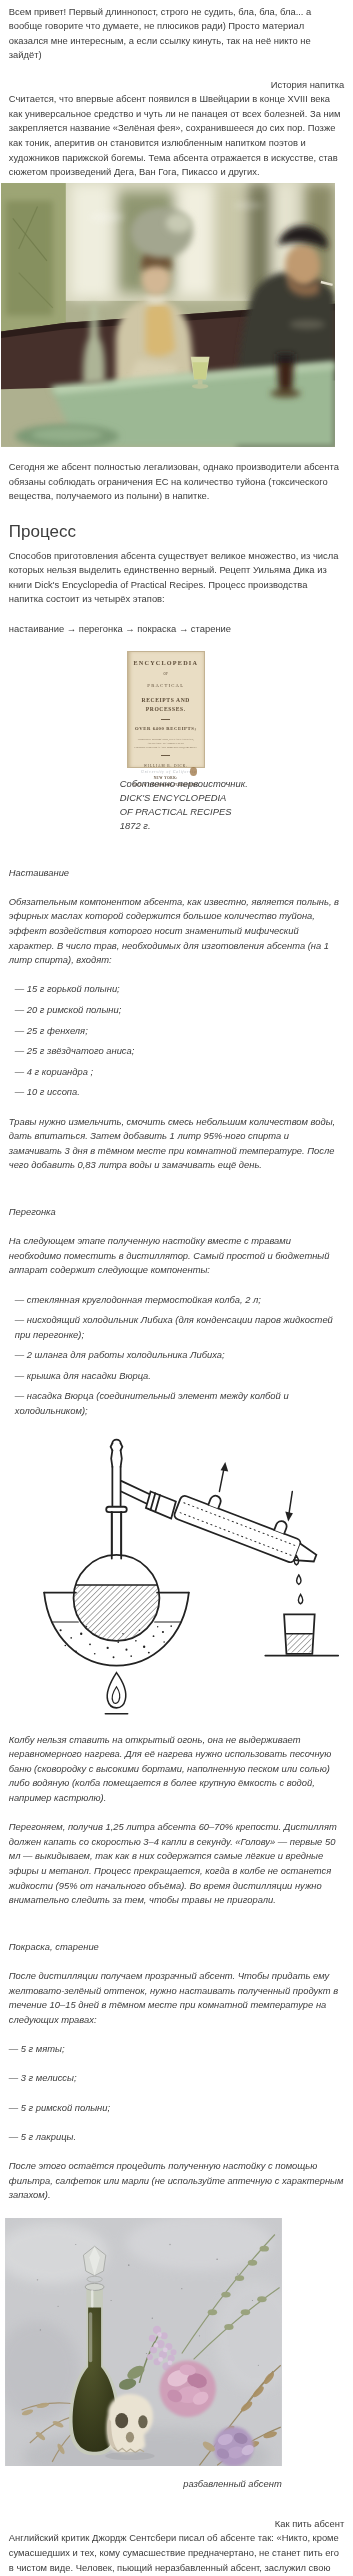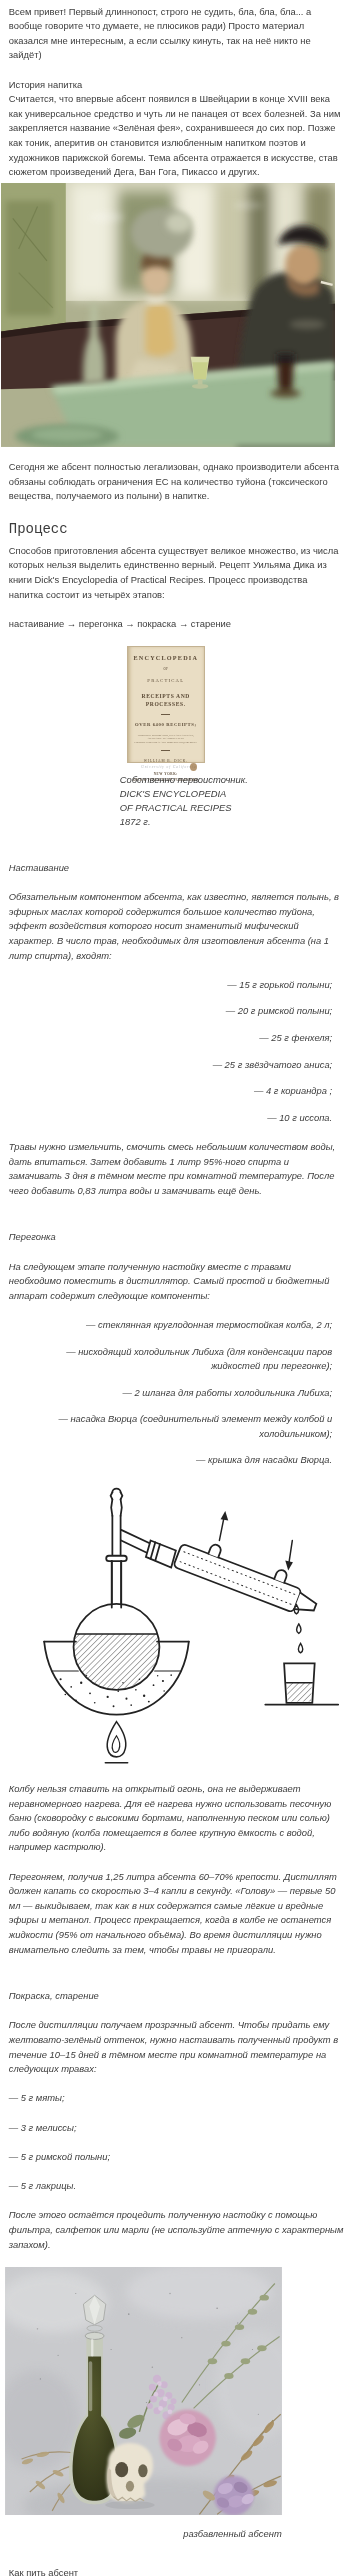--- a/index.html
+++ b/index.html
@@ -1,23 +1,23 @@
 <!DOCTYPE html>
 <html style="font-size:9.4px"><head>
 <meta charset="utf-8">
 <style>
   html,body { margin:0; padding:0; background:#ffffff; }
   body { width:353px; font-family:"Liberation Sans",sans-serif; color:#3c3c3c; }
   .post { padding:4.7px 8.8px 2.4px; font-size:9.4px; line-height:1.55; position:relative; }
   p { margin:0 0 14.7px 0; }
-  p.tight { margin:0; }
+  p.tight { margin:0;text-align:right; }
   p.mb6 { margin-bottom:3.5px; }
-  p.line { margin:12px;text-align:right; }
+  p.line { margin:6px; }
   p.spaced { margin:0 0 14.7px 0; }
-  .h-big { font-size:14px; margin:2.4px 0 3.5px; font-weight:400;font-family:Liberation Mono, monospace; }
+  .h-big { font-size:17px; margin:2.4px 0 3.5px; font-weight:400; }
   .it { font-style:italic; }
   .it-head { font-style:italic; margin:32px 0 14.7px; }
   .mt25 { margin-top:14.7px; }
   figure { margin:0; }
   .painting-fig { margin:0 0 13px -7.7px; width:334px; height:264px; }
   .book-fig { margin:1.2px 0 0 118px; width:78px; }
   .book-cover { width:78px; height:117px; background:#e9ddc4; border:0.6px solid #c3b292;
       box-shadow:inset 3.5px 0 4.7px -2.4px #b9a47e, inset -1.8px 0 3.5px -1.8px #cdbc9b;
       display:flex; flex-direction:column; align-items:center; text-align:center;
       font-family:"Liberation Serif",serif; color:#5d4c38; padding:5.9px 3.5px 3.5px; box-sizing:border-box; }
@@ -171,22 +171,22 @@
     <p class="line">— 25 г звёздчатого аниса;</p>
     <p class="line">— 4 г кориандра ;</p>
     <p class="line">— 10 г иссопа.</p>
     <p class="mt25">Травы нужно измельчить, смочить смесь небольшим количеством воды, дать впитаться. Затем добавить 1 литр 95%-ного спирта и замачивать 3 дня в тёмном месте при комнатной температуре. После чего добавить 0,83 литра воды и замачивать ещё день.</p>
 
     <p class="it-head">Перегонка</p>
     <p>На следующем этапе полученную настойку вместе с травами необходимо поместить в дистиллятор. Самый простой и бюджетный аппарат содержит следующие компоненты:</p>
     <p class="line">— стеклянная круглодонная термостойкая колба, 2 л;</p>
     <p class="line">— нисходящий холодильник Либиха (для конденсации паров жидкостей при перегонке);</p>
     <p class="line">— 2 шланга для работы холодильника Либиха;</p>
+    <p class="line">— крышка для насадки Вюрца.</p>
     <p class="line">— насадка Вюрца (соединительный элемент между колбой и холодильником);</p>
-    <p class="line">— крышка для насадки Вюрца.</p>
 
     <figure class="diagram-fig">
       <svg viewBox="0 0 520 488" width="306" height="287" fill="none" stroke="#222222" stroke-width="3" stroke-linecap="round">
         <defs>
           <pattern id="hatch" width="7" height="7" patternUnits="userSpaceOnUse" patternTransform="rotate(45)">
             <line x1="0" y1="0" x2="0" y2="7" stroke="#333333" stroke-width="1.4"></line>
           </pattern>
           <clipPath id="flaskClip">
               <circle cx="135" cy="277" r="73"></circle>
             </clipPath>

